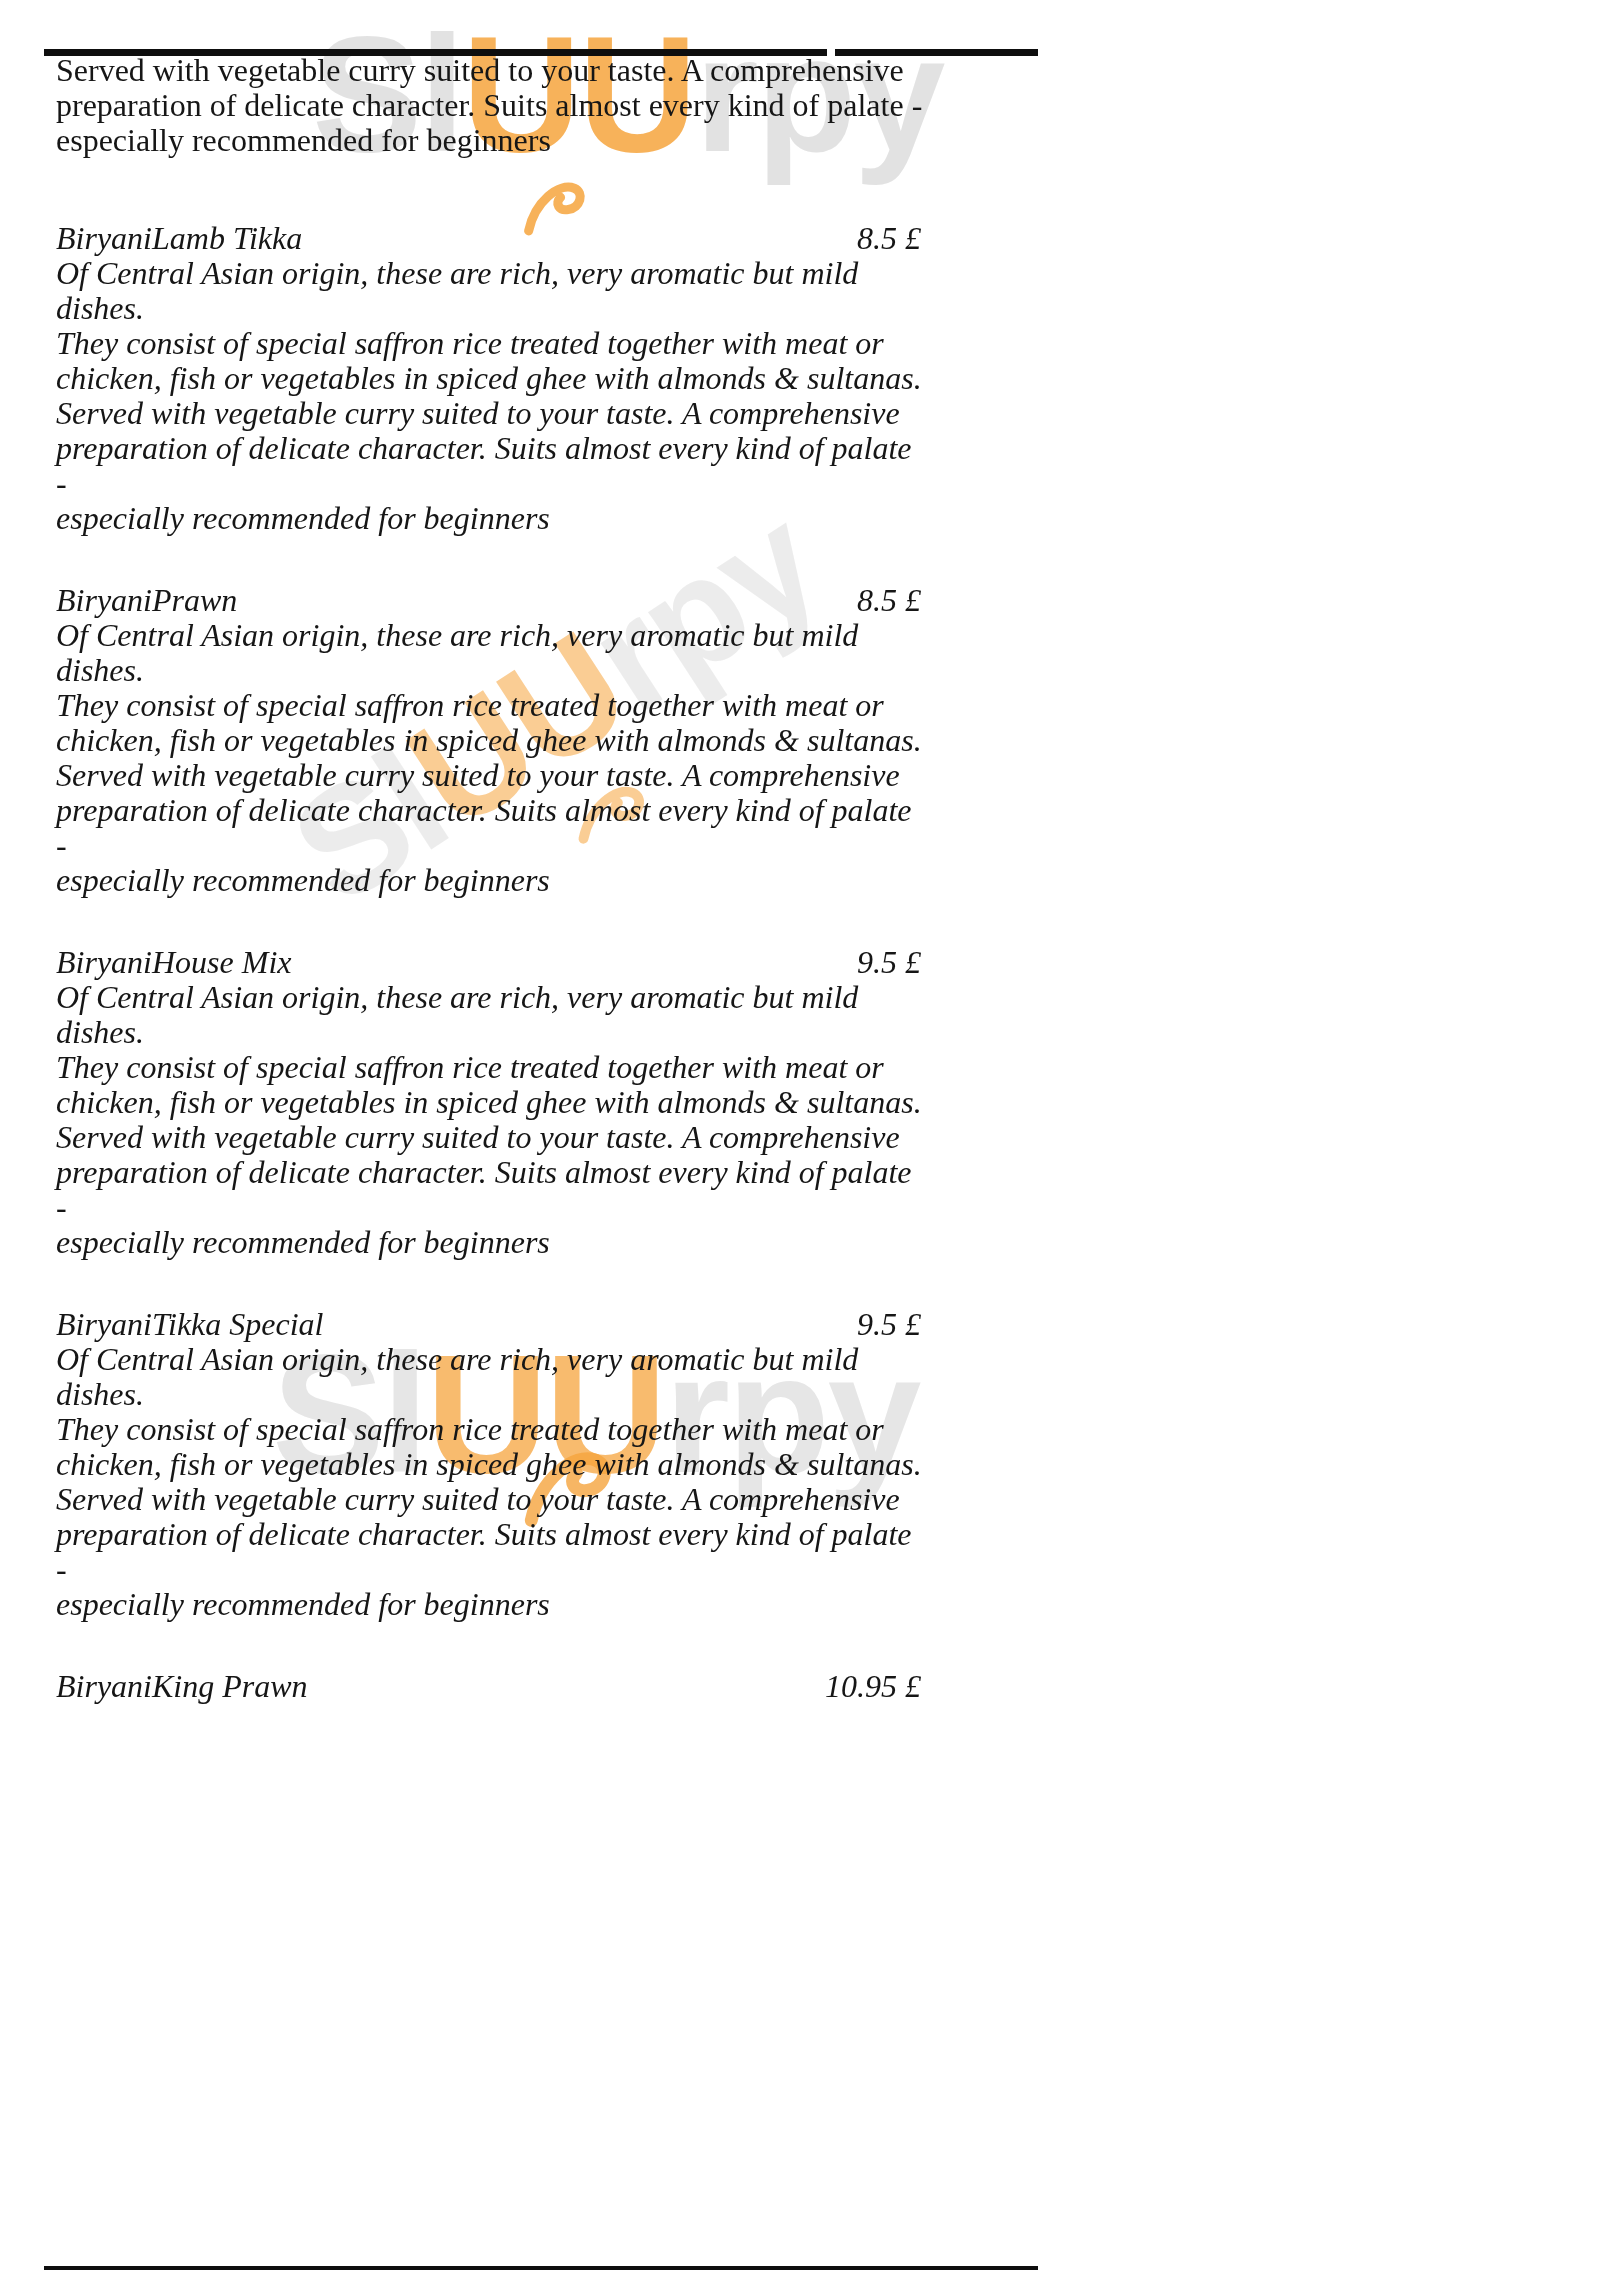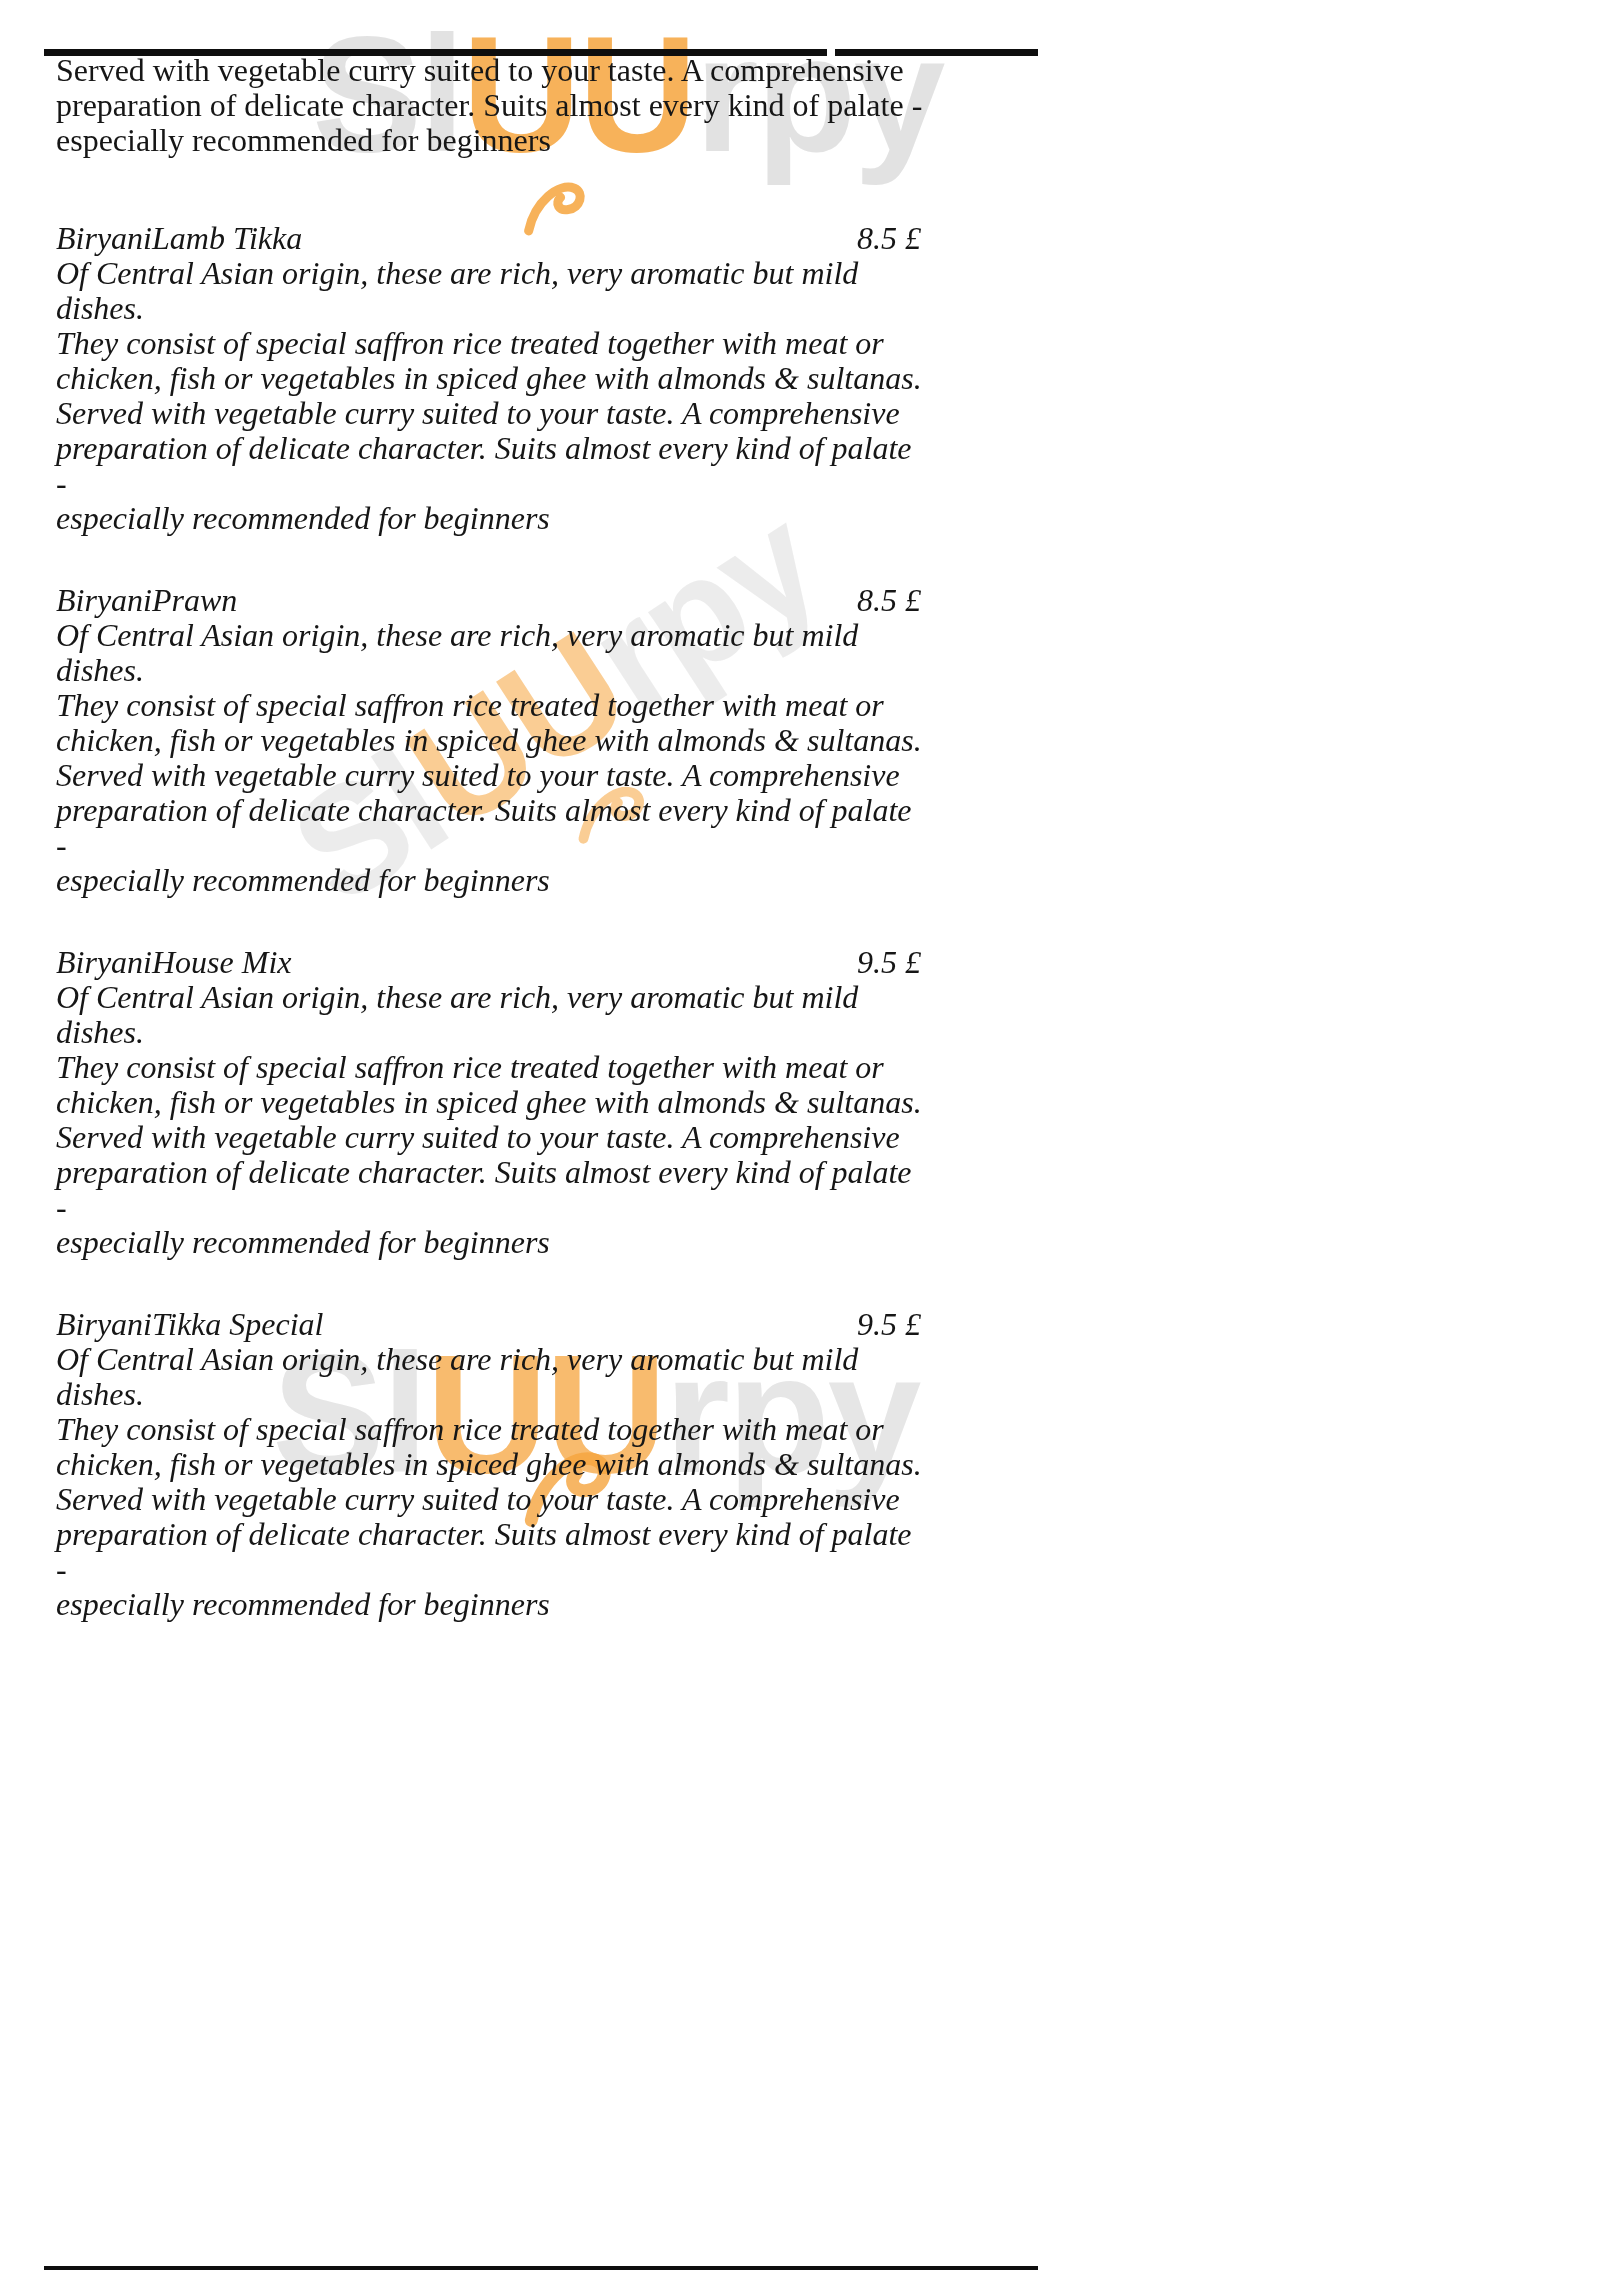--- a/index.html
+++ b/index.html
@@ -136,16 +136,23 @@
         <span class="item-price">9.5 £</span>
       </div>
       <p class="desc">Of Central Asian origin, these are rich, very aromatic but mild dishes.
 They consist of special saffron rice treated together with meat or
 chicken, fish or vegetables in spiced ghee with almonds &amp; sultanas.
 Served with vegetable curry suited to your taste. A comprehensive
 preparation of delicate character. Suits almost every kind of palate -
 especially recommended for beginners</p>
     </section>
 
+    <section class="item">
+      <div class="item-head">
+        <span class="item-name">BiryaniKing Prawn</span>
+        <span class="item-price">10.95 £</span>
+      </div>
+      <p class="desc"></p>
+    </section>
 
   </div>
 </div>
 
 
 </body></html>

